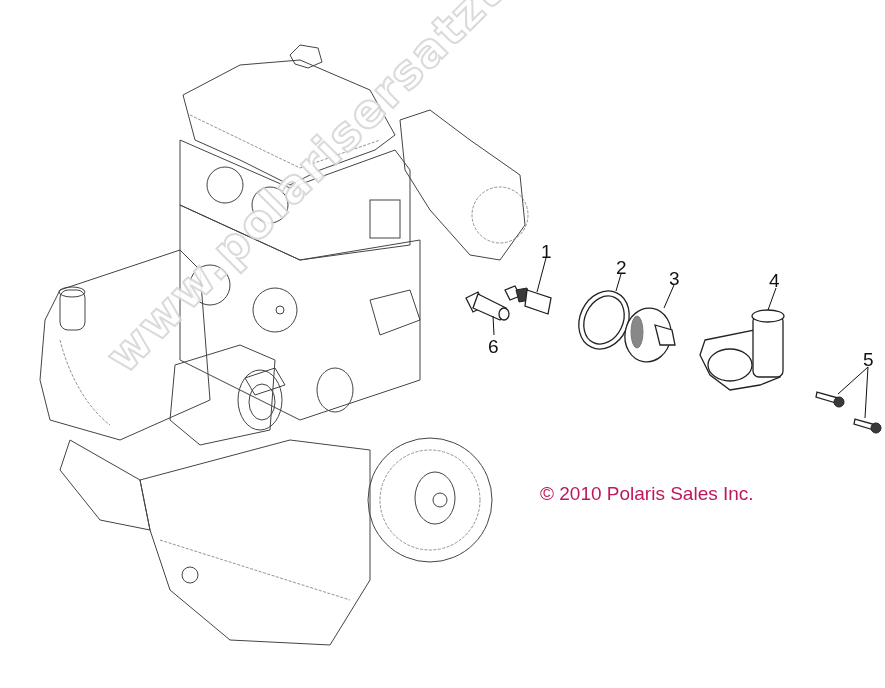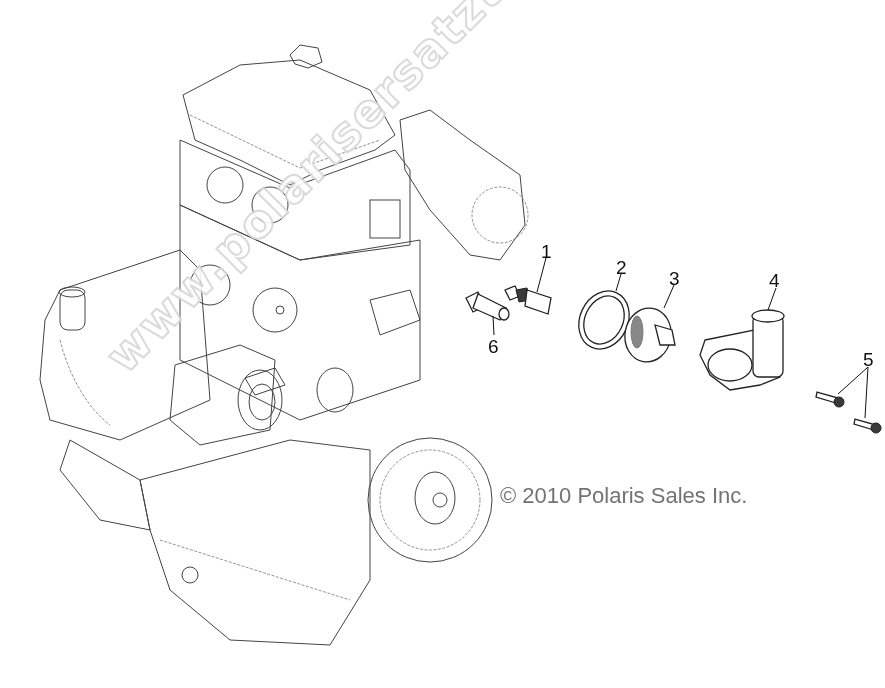--- a/index.html
+++ b/index.html
@@ -1,20 +1,20 @@
 <!DOCTYPE html>
 <html><head>
   <meta charset="utf-8">
   <style>
     html, body { margin: 0; padding: 0; background: #ffffff; }
     body { width: 885px; height: 688px; position: relative; overflow: hidden;
            font-family: "Liberation Sans", sans-serif; }
     #canvas { position: absolute; left: 0; top: 0; width: 885px; height: 688px; }
     .callout { position: absolute; font-size: 19px; color: #111; line-height: 1; }
-    .copyright { position: absolute; left: 500px; top: 483px; font-size: 22px; color: #737373; white-space: nowrap; }
+    .copyright { position: absolute; left: 540px; top: 483px; font-size: 19px; color: #be185d; white-space: nowrap; }
     .watermark { position: absolute; left: 95px; top: 345px; width: 900px;
                  transform: rotate(-45deg); transform-origin: 0 0;
                  font-family: "DejaVu Sans", sans-serif; font-weight: bold; font-size: 46px;
                  color: #ffffff; -webkit-text-stroke: 2px #d6d6d6; letter-spacing: 2px;
                  white-space: nowrap; opacity: 0.9; pointer-events: none; }
     svg .eng { fill: none; stroke: #444; stroke-width: 1; }
     svg .engl { fill: none; stroke: #777; stroke-width: 0.8; stroke-dasharray: 3 1.5; }
     svg .part { fill: #fff; stroke: #222; stroke-width: 1.3; }
     svg .partd { fill: #3a3a3a; stroke: #222; stroke-width: 1; }
     svg .leader { fill: none; stroke: #111; stroke-width: 1; }

